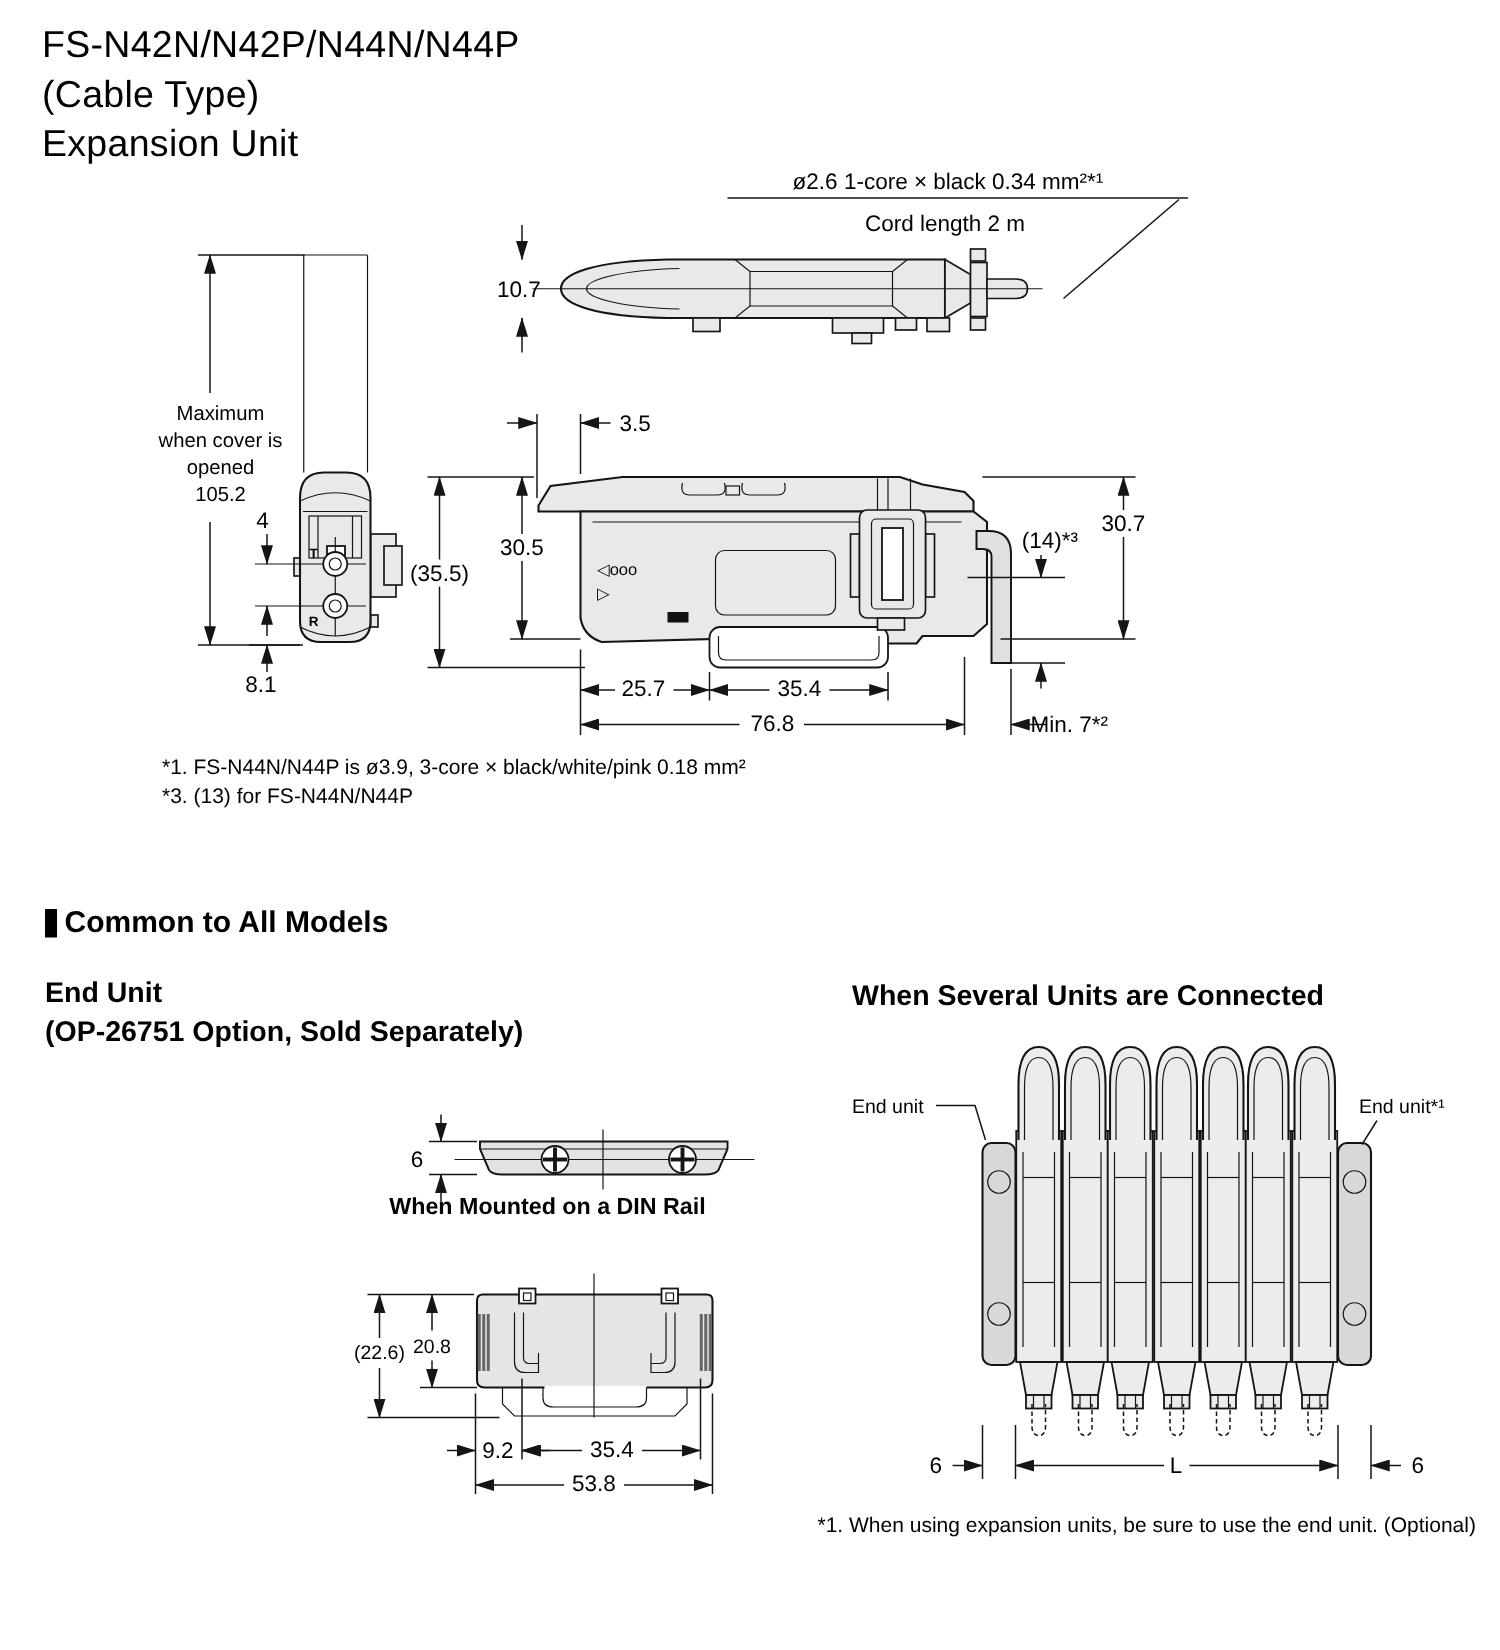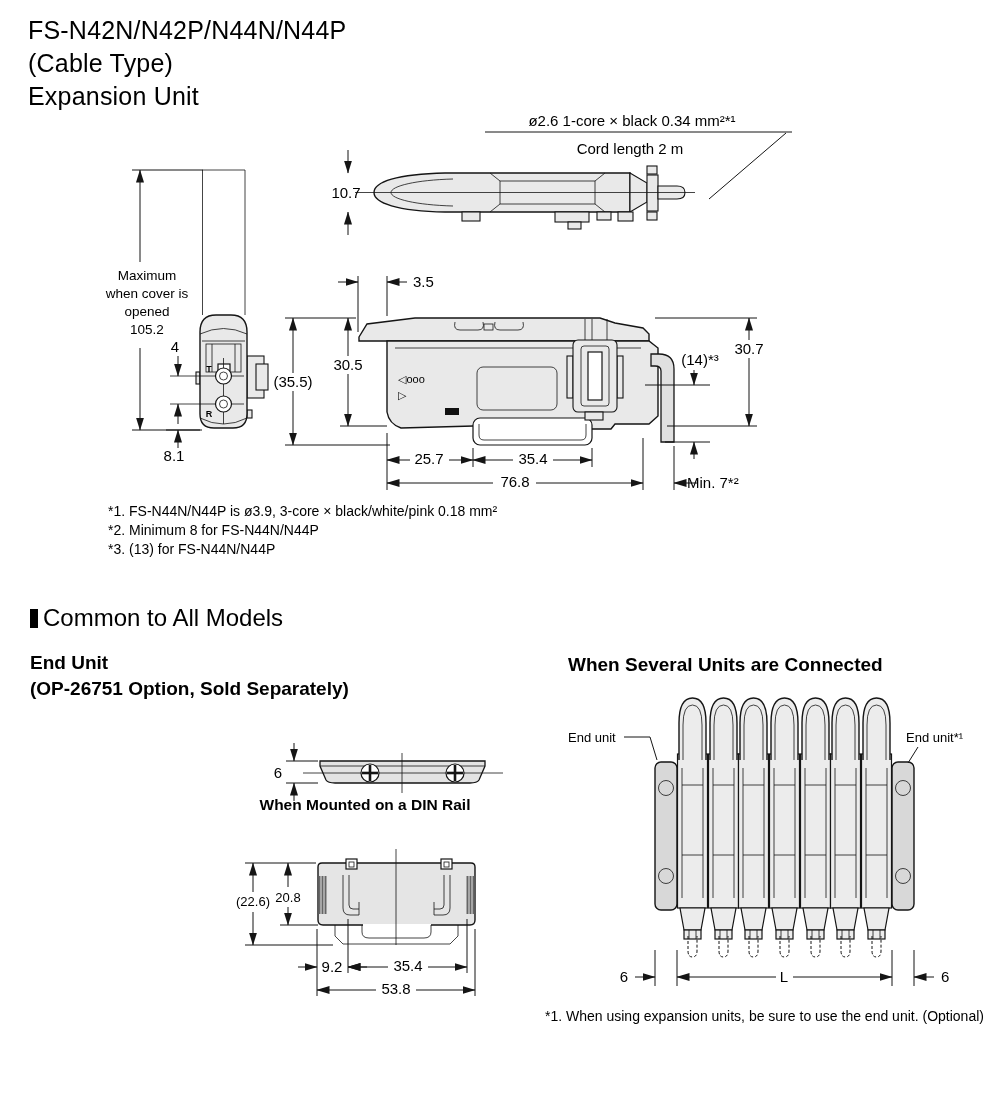--- a/index.html
+++ b/index.html
@@ -14,21 +14,21 @@
   .plate{stroke:#151515;stroke-width:1.4;fill:#d8d8d8}
   .thin{stroke:#151515;stroke-width:.8;fill:none}
   .wbg{fill:#fff}
   text{fill:#000;font-family:"Liberation Sans",sans-serif}
   .dt{font-size:15px}
   .dt2{font-size:13px}
   .dt3{font-size:13.5px}
   .tr{font-size:9px;font-weight:bold}
   .mark{font-size:11px}
   .title{font-size:25px;font-weight:normal;line-height:33px;letter-spacing:.2px}
-  .sect{font-size:24px;font-weight:normal;display:flex;align-items:center;gap:5px}
+  .sect{font-size:20px;font-weight:bold;display:flex;align-items:center;gap:5px}
   .bullet{display:inline-block;width:8px;height:19px;background:#000}
   .sub{font-size:19px;font-weight:bold;line-height:26px}
   .dintitle{font-size:15.5px;font-weight:bold;text-align:center}
   .fn{font-size:14px;line-height:19px}
   .fn2{font-size:14px}
 </style>
 </head>
 <body>
 
 <svg width="0" height="0" class="abs" style="left:0;top:0">
@@ -206,21 +206,20 @@
     <line class="ln" x1="132" y1="215" x2="388" y2="215" marker-start="url(#ah)" marker-end="url(#ah)"></line>
     <rect class="wbg" x="238" y="207" width="43" height="15"></rect>
     <text class="dt" x="260" y="219" text-anchor="middle">76.8</text>
     <line class="ln" x1="443" y1="215" x2="419" y2="215" marker-end="url(#ah)"></line>
     <text class="dt" x="432" y="220">Min. 7*²</text>
   </g>
 </svg>
 
 <div class="abs fn" style="left:108px;top:502px">
   <div>*1. FS-N44N/N44P is ø3.9, 3-core × black/white/pink 0.18 mm²</div>
-  <div>*2. Minimum 8 for FS-N44N/N44P</div>
   <div>*3. (13) for FS-N44N/N44P</div>
 </div>
 
 <div class="abs sect" style="left:30px;top:604px">
   <span class="bullet"></span>
   <span>Common to All Models</span>
 </div>
 
 <div class="abs sub" style="left:30px;top:650px">
   <div>End Unit</div>

